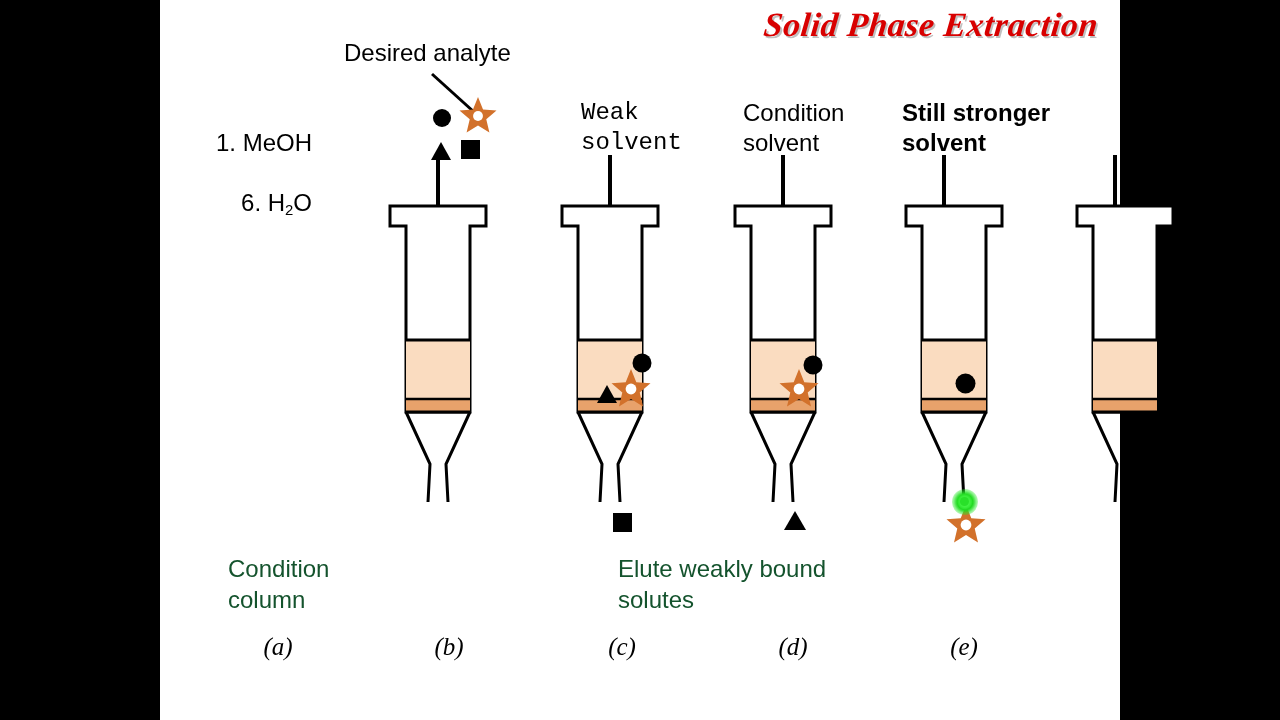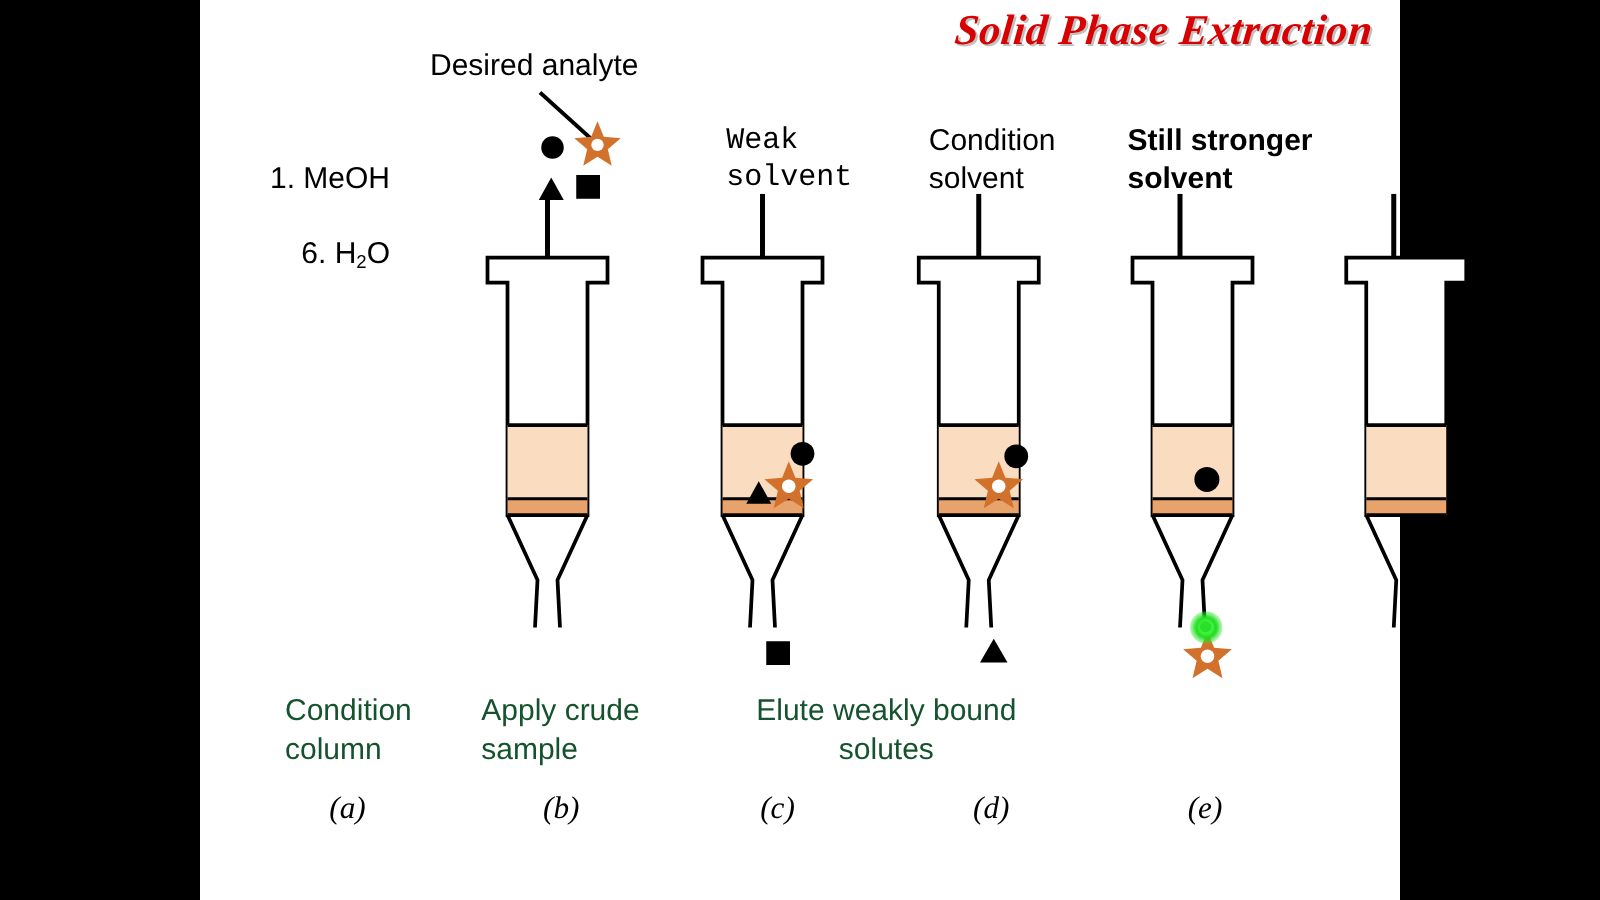--- a/index.html
+++ b/index.html
@@ -316,23 +316,21 @@
         <polygon points="20,1 25.3,14.2 39.5,15.3 28.7,24.6 32,38.5 20,31 8,38.5 11.3,24.6 0.5,15.3 14.7,14.2" fill="#D2712B"></polygon>
         <circle cx="20" cy="21" r="5.4" fill="#FFFFFF"></circle>
       </svg>
     </div>
 
     <div id="cursor-glow" style="left:792px; top:489px;"></div>
     <div id="cursor-core" style="left:800px; top:497px;"></div>
 
     <div class="caption" style="left:68px; top:553px;">Condition
 column</div>
-    <div class="caption" style="left:225px; top:553px;">Apply crude
-sample</div>
-    <div class="caption" style="left:445px; top:553px;text-align:center;">Elute weakly bound
+    <div class="caption" style="left:458px; top:553px;">Elute weakly bound
 solutes</div>
 
     <div class="panelid" style="left:88px; top:633px; width:60px;">(a)</div>
     <div class="panelid" style="left:259px; top:633px; width:60px;">(b)</div>
     <div class="panelid" style="left:432px; top:633px; width:60px;">(c)</div>
     <div class="panelid" style="left:603px; top:633px; width:60px;">(d)</div>
     <div class="panelid" style="left:774px; top:633px; width:60px;">(e)</div>
 
   </div>
 </div>

